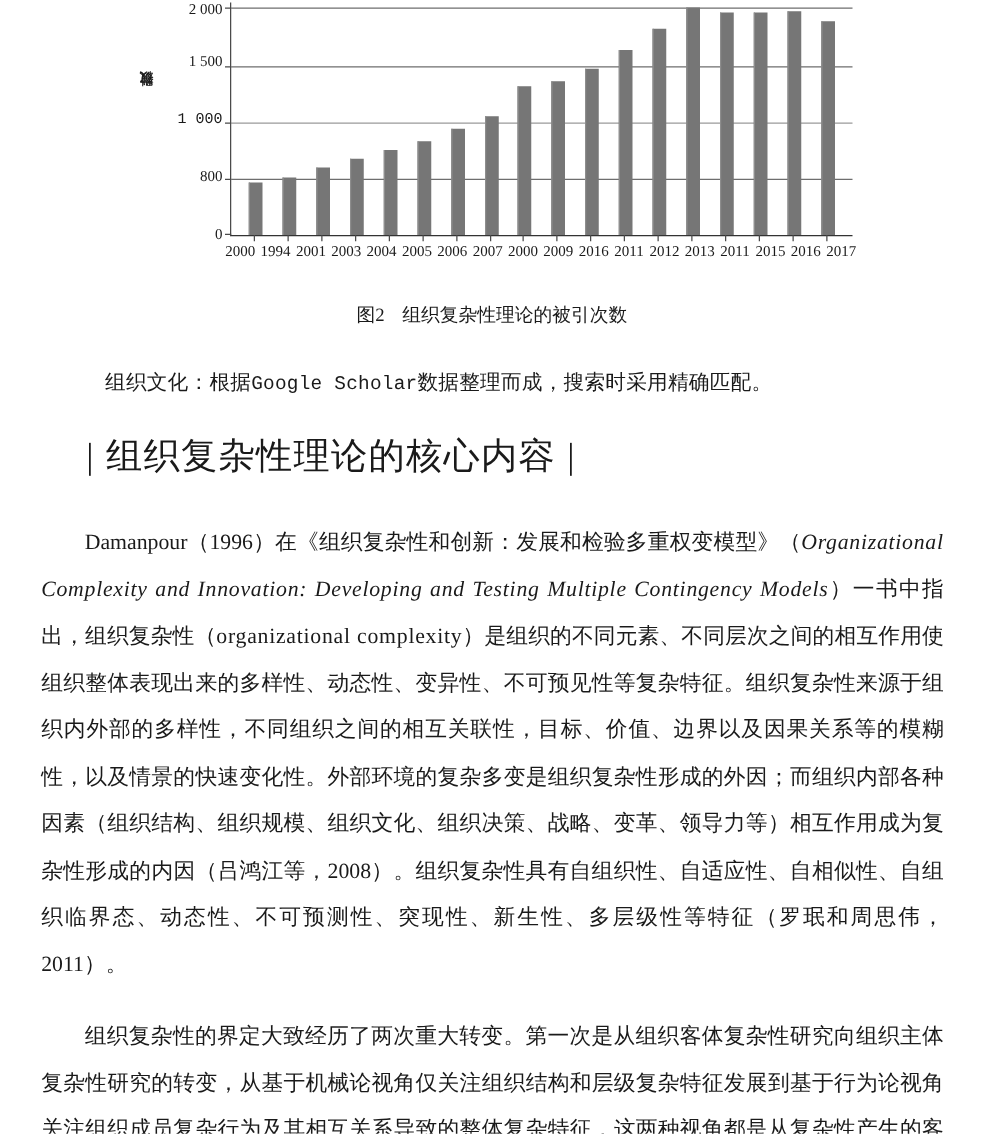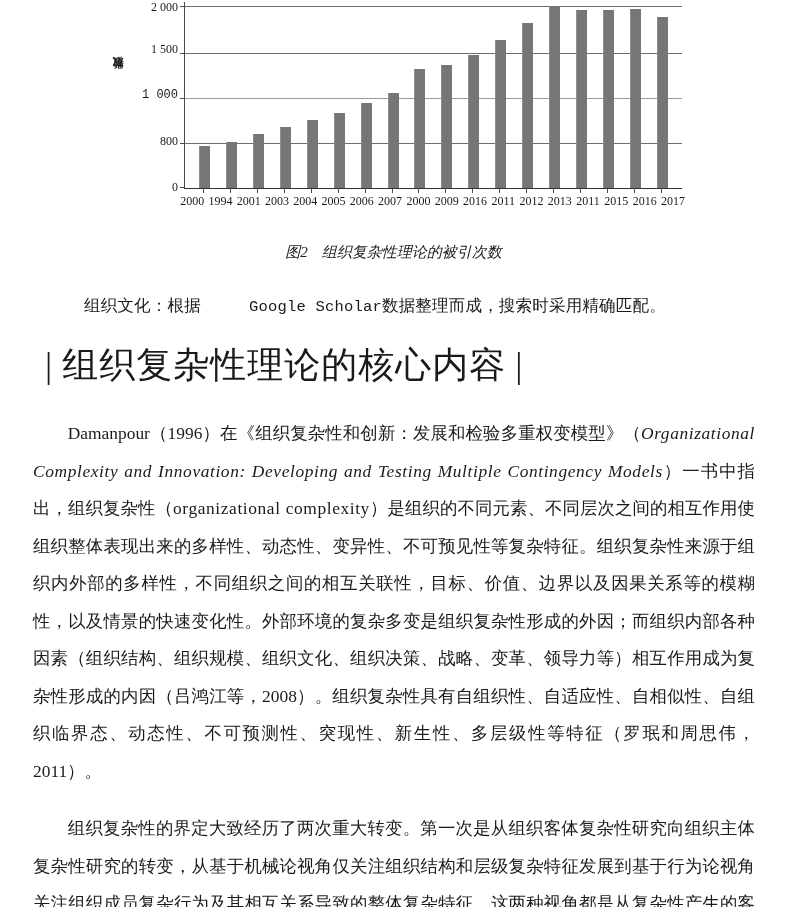--- a/index.html
+++ b/index.html
@@ -169,44 +169,42 @@
   }
 
   .fig-caption {
     position: absolute;
     left: 0;
     top: 243px;
     width: 787px;
     text-align: center;
     font-size: 15px;
     color: #1a1a1a;
-    font-style: italic;
   }
   .fig-caption .num { margin-right: 14px; }
 
   
   .source-note {
     position: absolute;
     left: 84px;
     top: 295px;
     font-size: 16.5px;
     color: #1a1a1a;
     letter-spacing: 0.2px;
   }
   .source-note .mono {
     font-family: "Liberation Mono", "DejaVu Sans Mono", monospace;
     font-size: 15.5px;
-    margin-left: 48px;
   }
 
   .section-heading {
     position: absolute;
-    left: 36px;
+    left: 60px;
     top: 348px;
-    font-size: 36px;
+    font-size: 29px;
     line-height: 34px;
     color: #1a1a1a;
     letter-spacing: 1px;
     font-weight: normal;
     margin: 0;
     font-family: "Liberation Serif", "DejaVu Serif", serif;
   }
   .section-heading .rule {
     display: inline-block;
     font-weight: 300;

